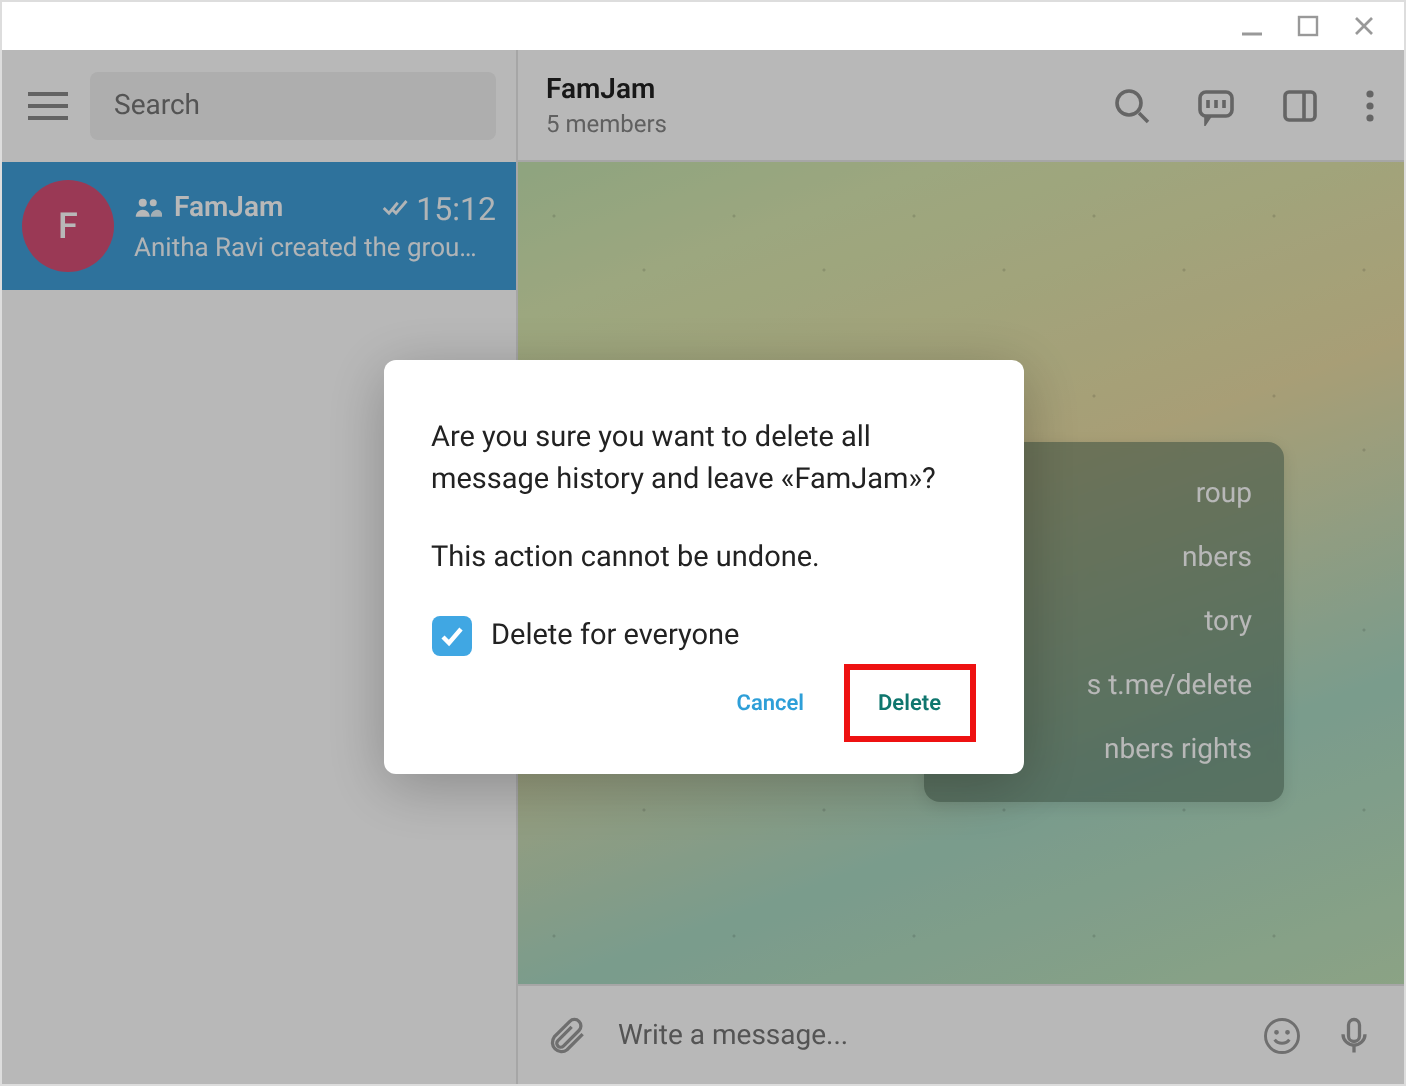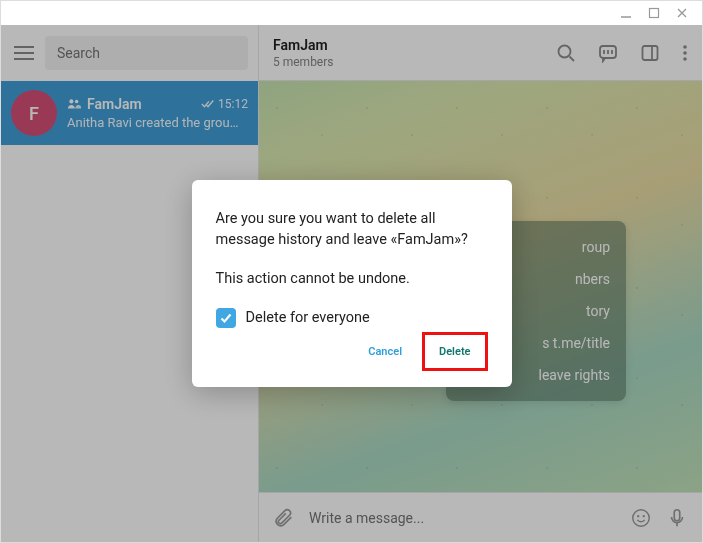--- a/index.html
+++ b/index.html
@@ -10,36 +10,36 @@
   .content { flex: 1; display: flex; min-height: 0; }
   .left-pane { width: 258px; background: #fff; border-right: 1px solid #e6e6e6; display:flex; flex-direction:column; }
   .left-top { height: 56px; display:flex; align-items:center; padding:0 10px; gap:8px; }
   .hamburger { width:26px; height:26px; display:flex; align-items:center; justify-content:center; color:#8a8a8a; cursor:pointer; }
   .search { flex:1; height:34px; background:#f1f1f1; border-radius:4px; border:none; padding:0 12px; font-size:14px; color:#404040; outline:none; }
   .chat-item { background:#419fd9; color:#fff; height:64px; display:flex; align-items:center; padding:8px 10px; gap:10px; cursor:pointer; }
   .avatar { width:46px; height:46px; border-radius:50%; background:#d65076; display:flex; align-items:center; justify-content:center; color:#fff; font-size:18px; font-weight:500; }
   .chat-text { flex:1; min-width:0; }
   .chat-row1 { display:flex; align-items:center; gap:6px; }
   .chat-name { font-weight:600; font-size:14px; }
-  .chat-time { margin-left:auto; font-size:12px; opacity:.95; display:flex; align-items:center; gap:3px; }
+  .chat-time { margin-left:auto; font-size:16px; opacity:.95; display:flex; align-items:center; gap:3px; }
   .chat-sub { font-size:13px; opacity:.95; white-space:nowrap; overflow:hidden; text-overflow:ellipsis; margin-top:3px; }
   .group-ic { width:14px; height:14px; }
   .checks { width:14px; height:10px; }
 
   .right-pane { flex:1; display:flex; flex-direction:column; position:relative; background: linear-gradient(160deg,#b7e0b1 0%, #d9e8b0 20%, #e9dca4 45%, #a9d8c3 70%, #c9e5b5 100%); }
   .right-top { height:56px; background:#fff; border-bottom:1px solid #e6e6e6; display:flex; align-items:center; padding:0 14px; gap:10px; }
   .rt-title { display:flex; flex-direction:column; }
   .rt-name { font-size:14px; font-weight:600; color:#222; }
   .rt-sub { font-size:12px; color:#858585; margin-top:2px; }
   .rt-icons { margin-left:auto; display:flex; align-items:center; gap:22px; color:#8c8c8c; }
   .rt-icons > * { cursor:pointer; }
 
   .chat-body { flex:1; position:relative; overflow:hidden; }
   .bg-pattern { position:absolute; inset:0; opacity:.12; background-image: radial-gradient(circle at 20% 30%, #000 0.5px, transparent 1px), radial-gradient(circle at 70% 60%, #000 0.5px, transparent 1px); background-size: 90px 90px; }
-  .menu-card { position:absolute; right:76px; top:140px; width:180px; background:rgba(80,110,90,.55); backdrop-filter: blur(2px); border-radius:8px; padding:10px 0; color:#fff; font-size:14px; box-shadow:0 2px 8px rgba(0,0,0,.1); }
+  .menu-card { position:absolute; right:60px; top:140px; width:180px; background:rgba(80,110,90,.55); backdrop-filter: blur(2px); border-radius:8px; padding:10px 0; color:#fff; font-size:14px; box-shadow:0 2px 8px rgba(0,0,0,.1); }
   .menu-card .mi { padding:8px 16px; white-space:nowrap; text-align:right; }
 
   .composer { height:50px; background:#fff; border-top:1px solid #e6e6e6; display:flex; align-items:center; padding:0 14px; gap:14px; color:#9a9a9a; }
   .composer input { flex:1; border:none; outline:none; font-size:14px; color:#b91c1c; }
 
   .scrim { position:absolute; inset:24px 0 0 0; background:rgba(0,0,0,.28); display:flex; align-items:center; justify-content:center; }
   .dialog { width:320px; background:#fff; border-radius:6px; padding:28px 24px 16px; box-shadow:0 6px 30px rgba(0,0,0,.25); color:#222; font-size:14.5px; line-height:1.45; }
   .dialog p { margin-bottom:18px; }
   .chk-row { display:flex; align-items:center; gap:10px; margin-top:4px; margin-bottom:4px; }
   .chk { width:20px; height:20px; border-radius:4px; background:#40a7e3; display:flex; align-items:center; justify-content:center; }
@@ -149,22 +149,22 @@
             </span>
         </div>
       </div>
 
       <div class="chat-body">
         <div class="bg-pattern"></div>
         <div class="menu-card">
           <div class="mi">roup</div>
           <div class="mi">nbers</div>
           <div class="mi">tory</div>
-          <div class="mi">s t.me/title</div>
-          <div class="mi">leave rights</div>
+          <div class="mi">s t.me/delete</div>
+          <div class="mi">nbers rights</div>
         </div>
       </div>
 
       <div class="composer">
         <span>
             <svg width="22" height="22" viewBox="0 0 24 24" fill="none" stroke="#9a9a9a" stroke-width="1.8">
               <path d="M20 11l-8.5 8.5a5 5 0 01-7-7L13 4a3.5 3.5 0 015 5l-8.5 8.5a2 2 0 01-3-3L14 7"></path>
             </svg>
           </span>
         <input placeholder="Write a message..." style="">

